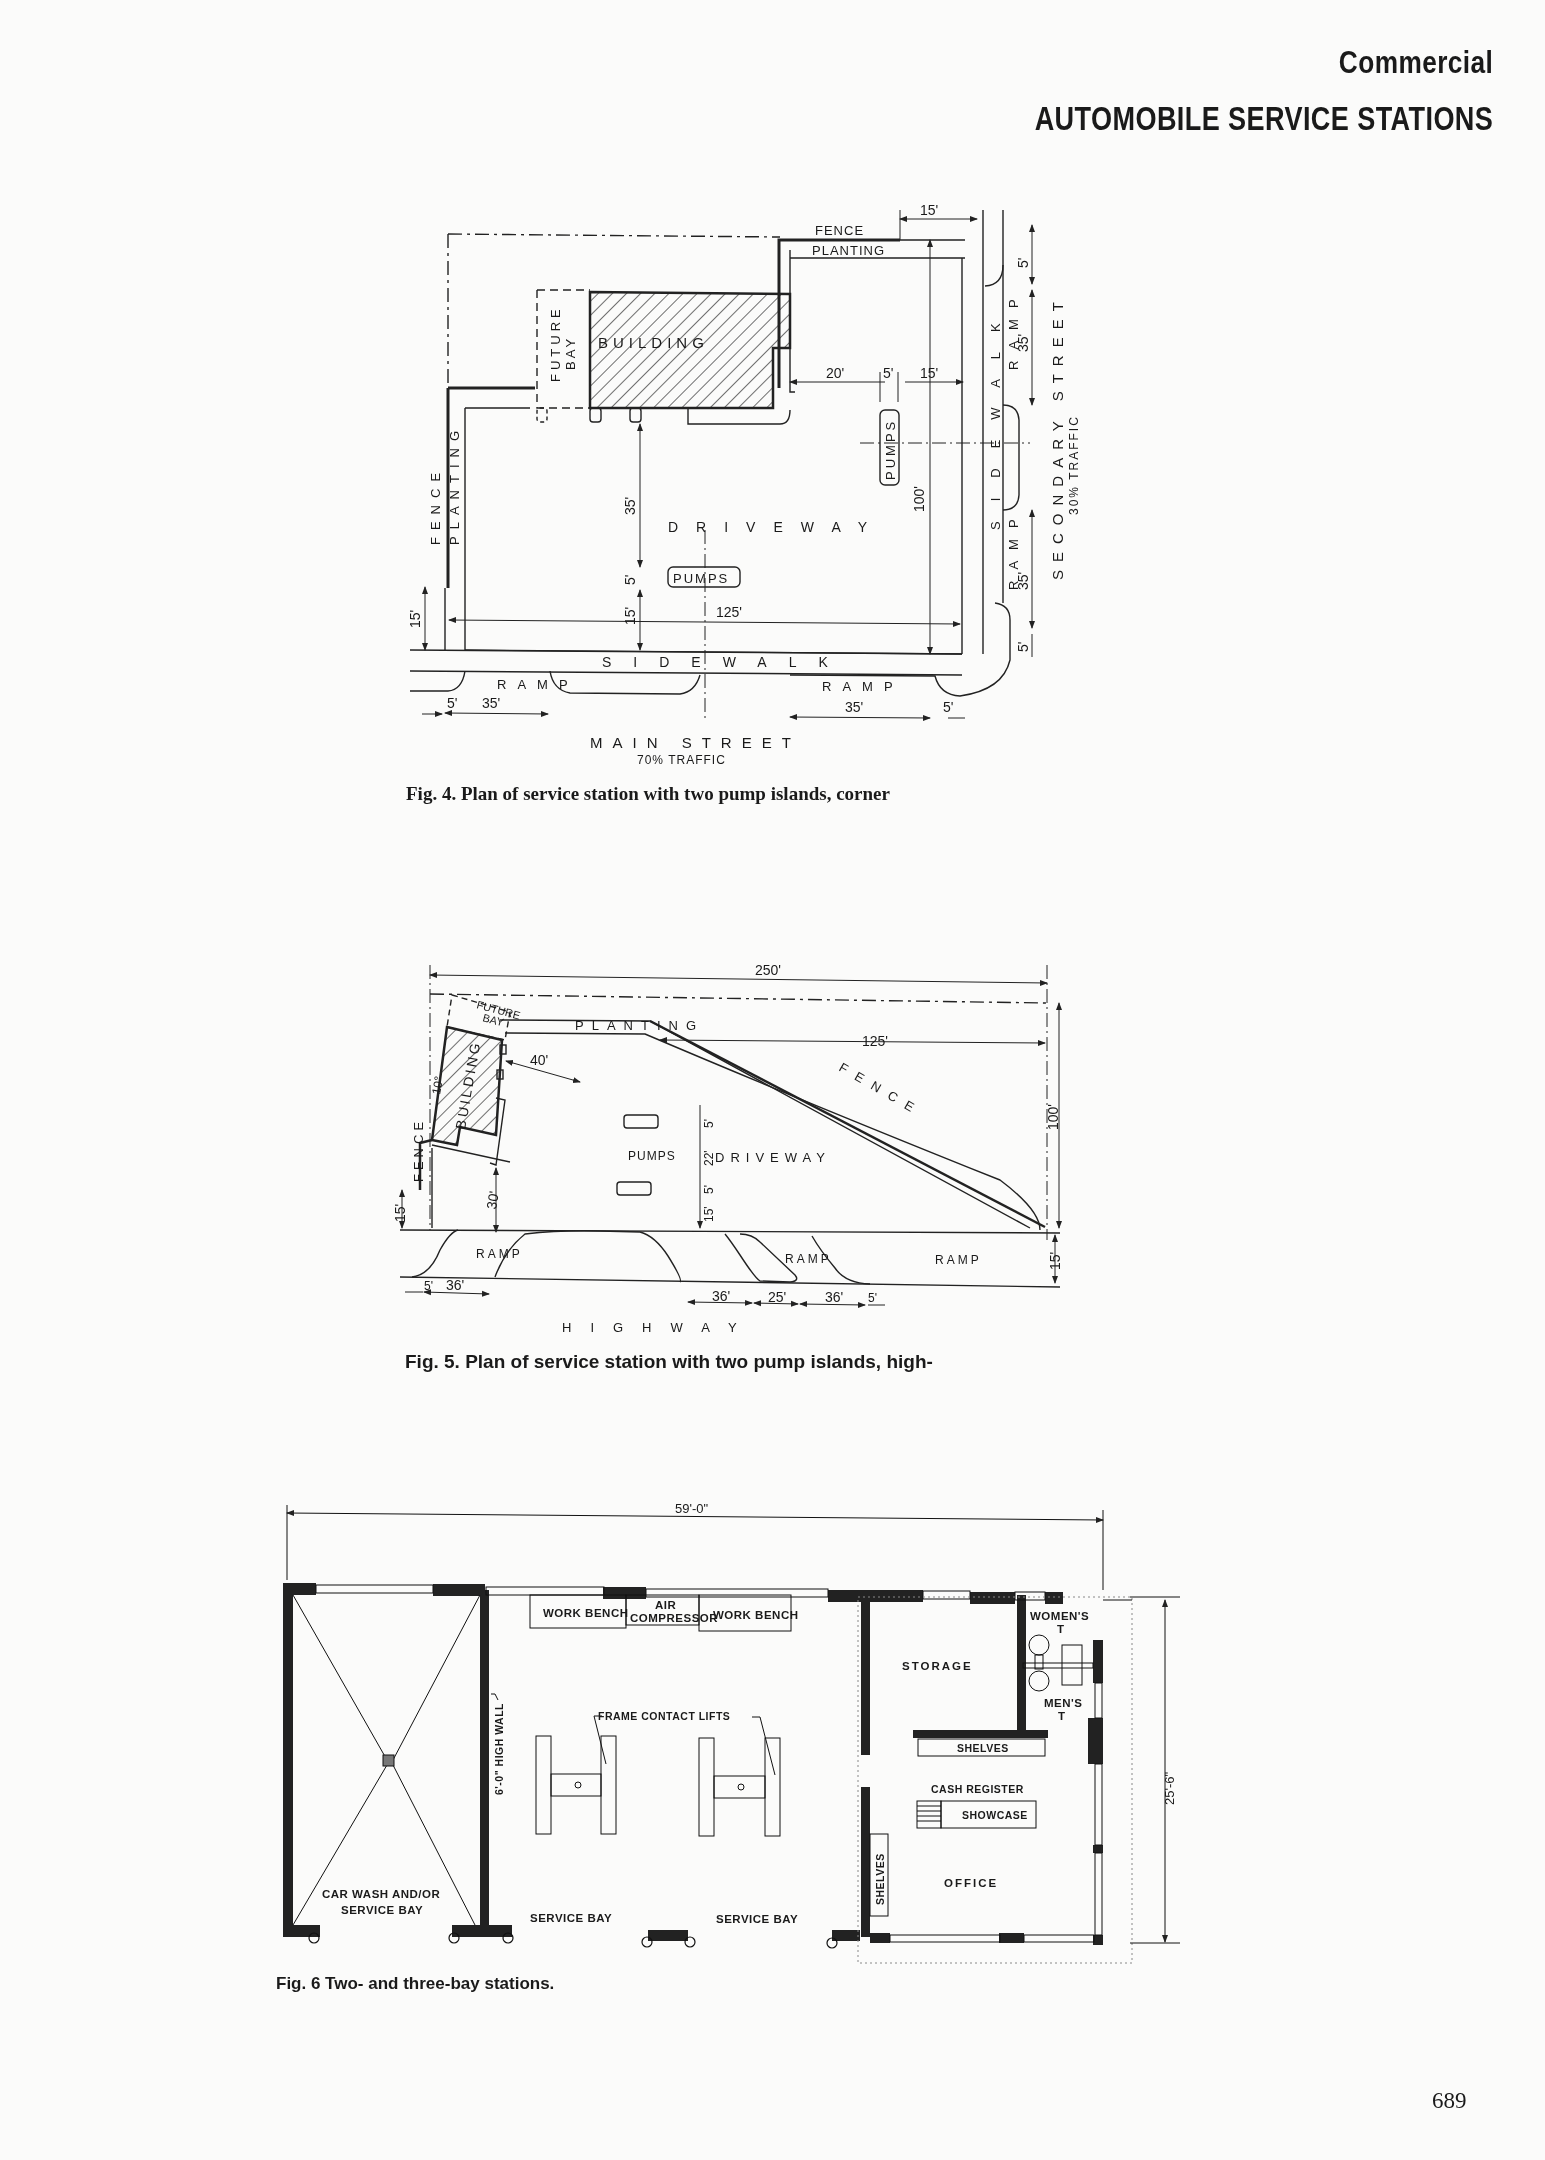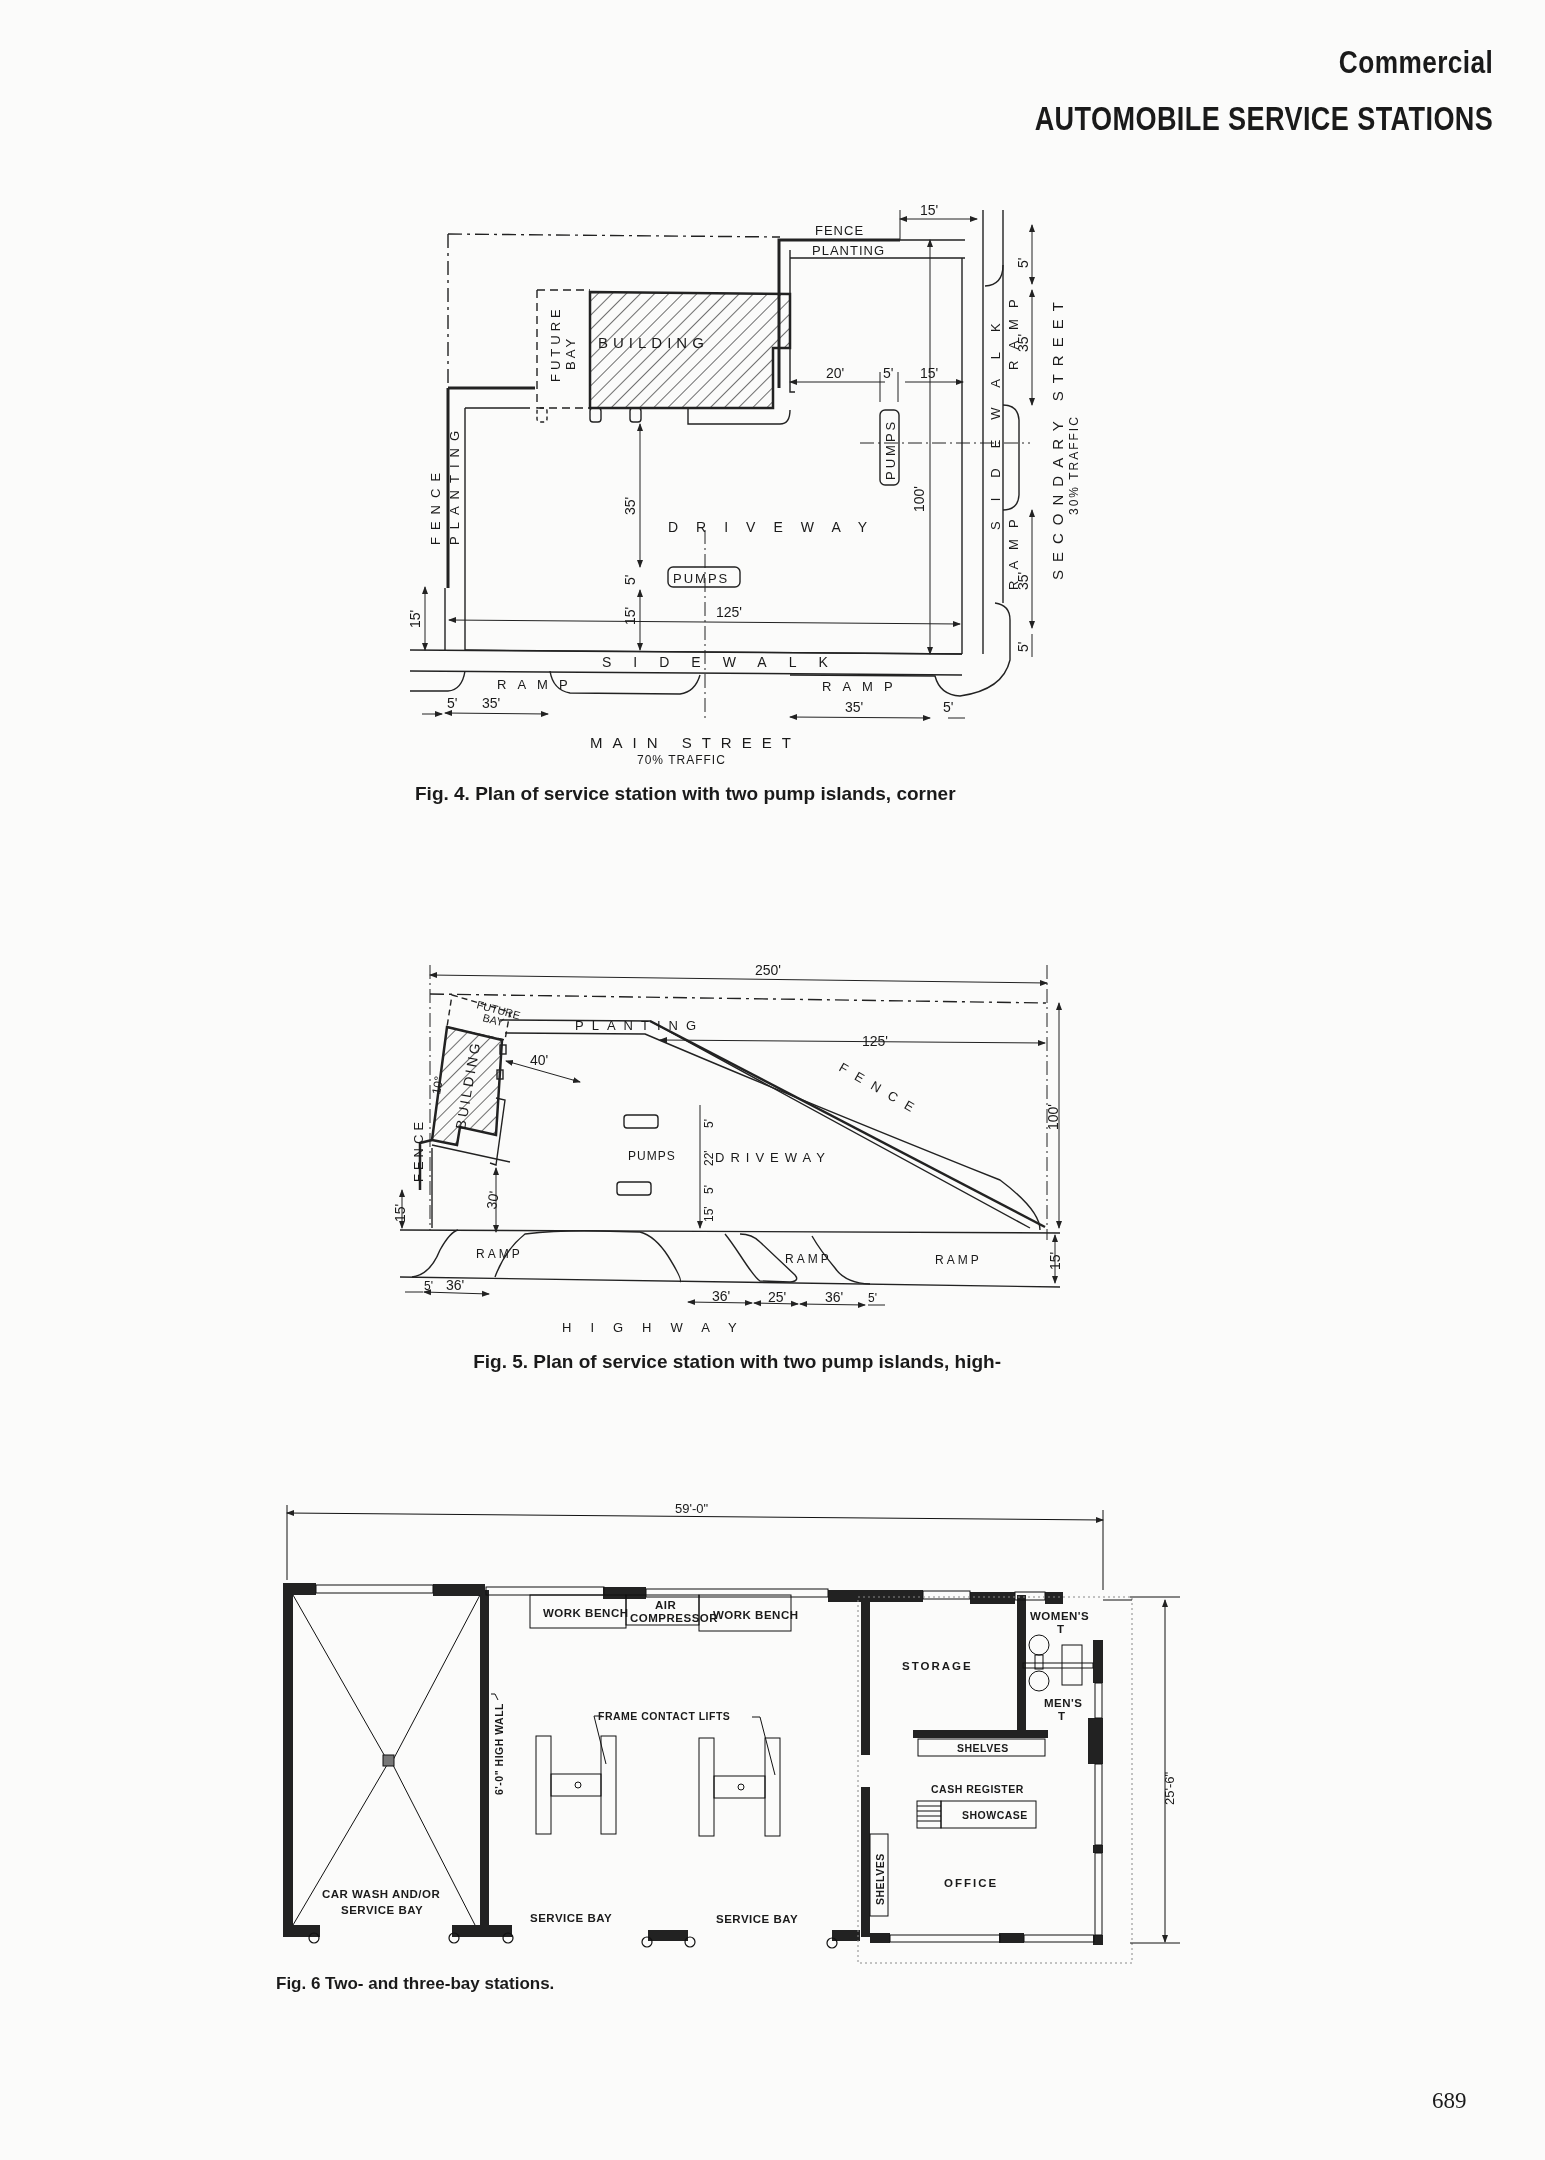--- a/index.html
+++ b/index.html
@@ -350,21 +350,21 @@
     <text class="fig6" x="957" y="1752" style="font-size:10.5px">SHELVES</text>
     <text class="fig6" x="931" y="1793" style="font-size:10.5px">CASH REGISTER</text>
     <text class="fig6" x="962" y="1819" style="font-size:10.5px">SHOWCASE</text>
     <text class="fig6" transform="translate(884,1905) rotate(-90)" style="font-size:10.5px">SHELVES</text>
     <text class="fig6" x="944" y="1887" style="letter-spacing:2px">OFFICE</text>
     <text class="dim" x="675" y="1513" style="font-size:13px">59'-0"</text>
     <text class="dim" transform="translate(1174,1805) rotate(-90)" style="font-size:13px">25'-6"</text>
   </g>
 </svg>
 
-<div class="caption" style="left:415px; top:780px; width:620px;">
+<div class="caption" style="left:406px; top:780px; width:620px;font-family:Liberation Serif, serif;">
   <div>Fig. 4.  Plan of service station with two pump islands, corner</div>
 </div>
-<div class="caption" style="left:381px; top:1348px; width:620px;text-align:right;">
+<div class="caption" style="left:405px; top:1348px; width:620px;">
   <div>Fig. 5.  Plan of service station with two pump islands, high-</div>
 </div>
 <div class="caption" style="left:276px; top:1970px; font-size:17px;">Fig. 6   Two- and three-bay stations.</div>
 
 <div class="pagenum">689</div>
 
 </body></html>

